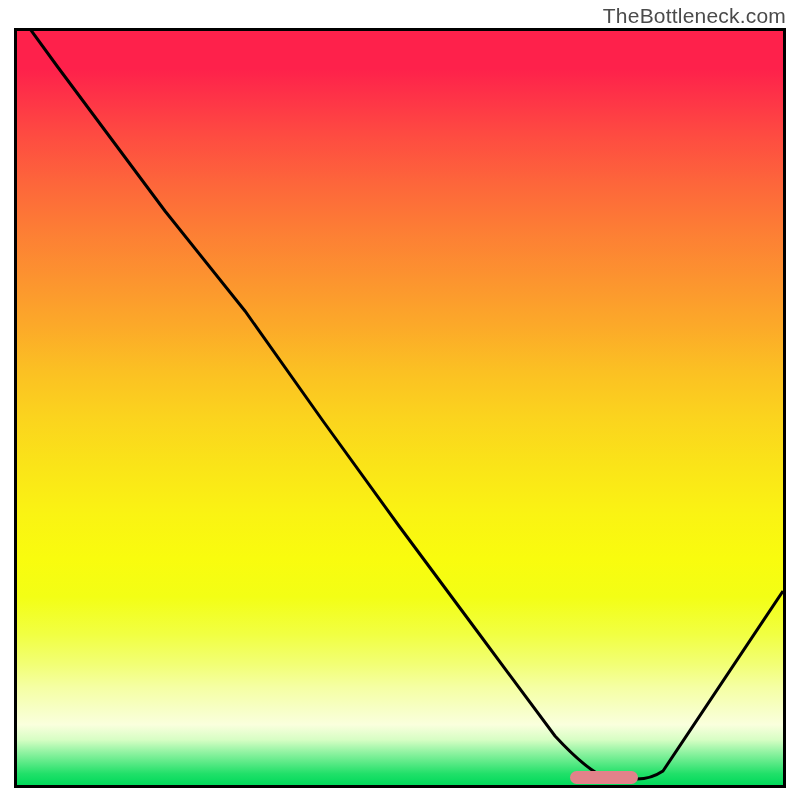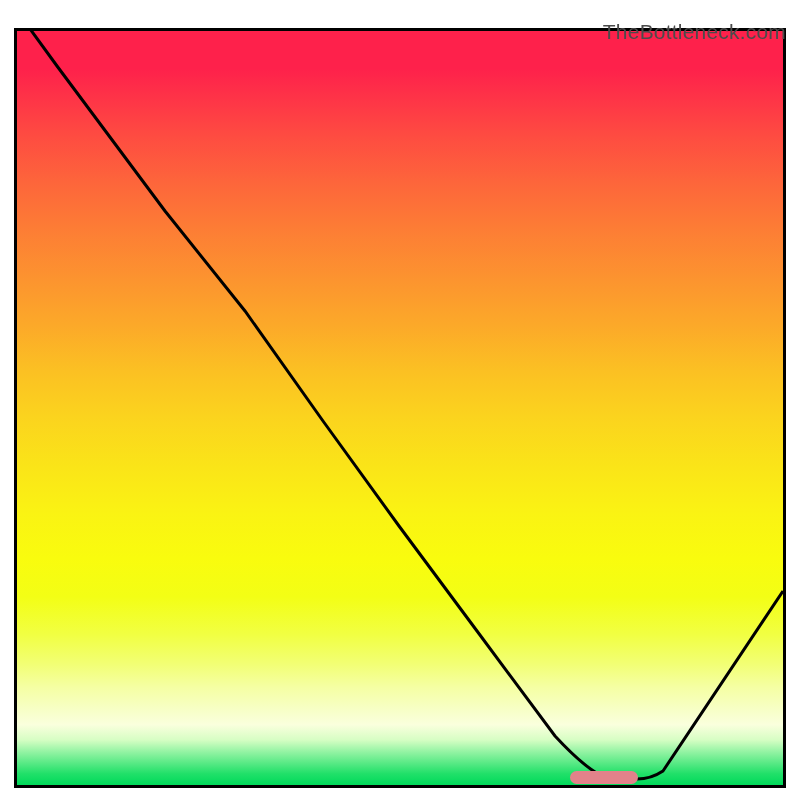--- a/index.html
+++ b/index.html
@@ -5,21 +5,21 @@
   * { margin: 0; padding: 0; box-sizing: border-box; }
   body {
     width: 800px;
     height: 800px;
     background: #fff;
     position: relative;
     font-family: Arial, sans-serif;
   }
   .watermark {
     position: absolute;
-    top: 20px;
+    top: 4px;
     right: 14px;
     font-size: 21px;
     color: #4b4b4b;
     font-weight: 500;
     letter-spacing: 0.2px;
     z-index: 10;
   }
   .chart {
     position: absolute;
     top: 28px;

